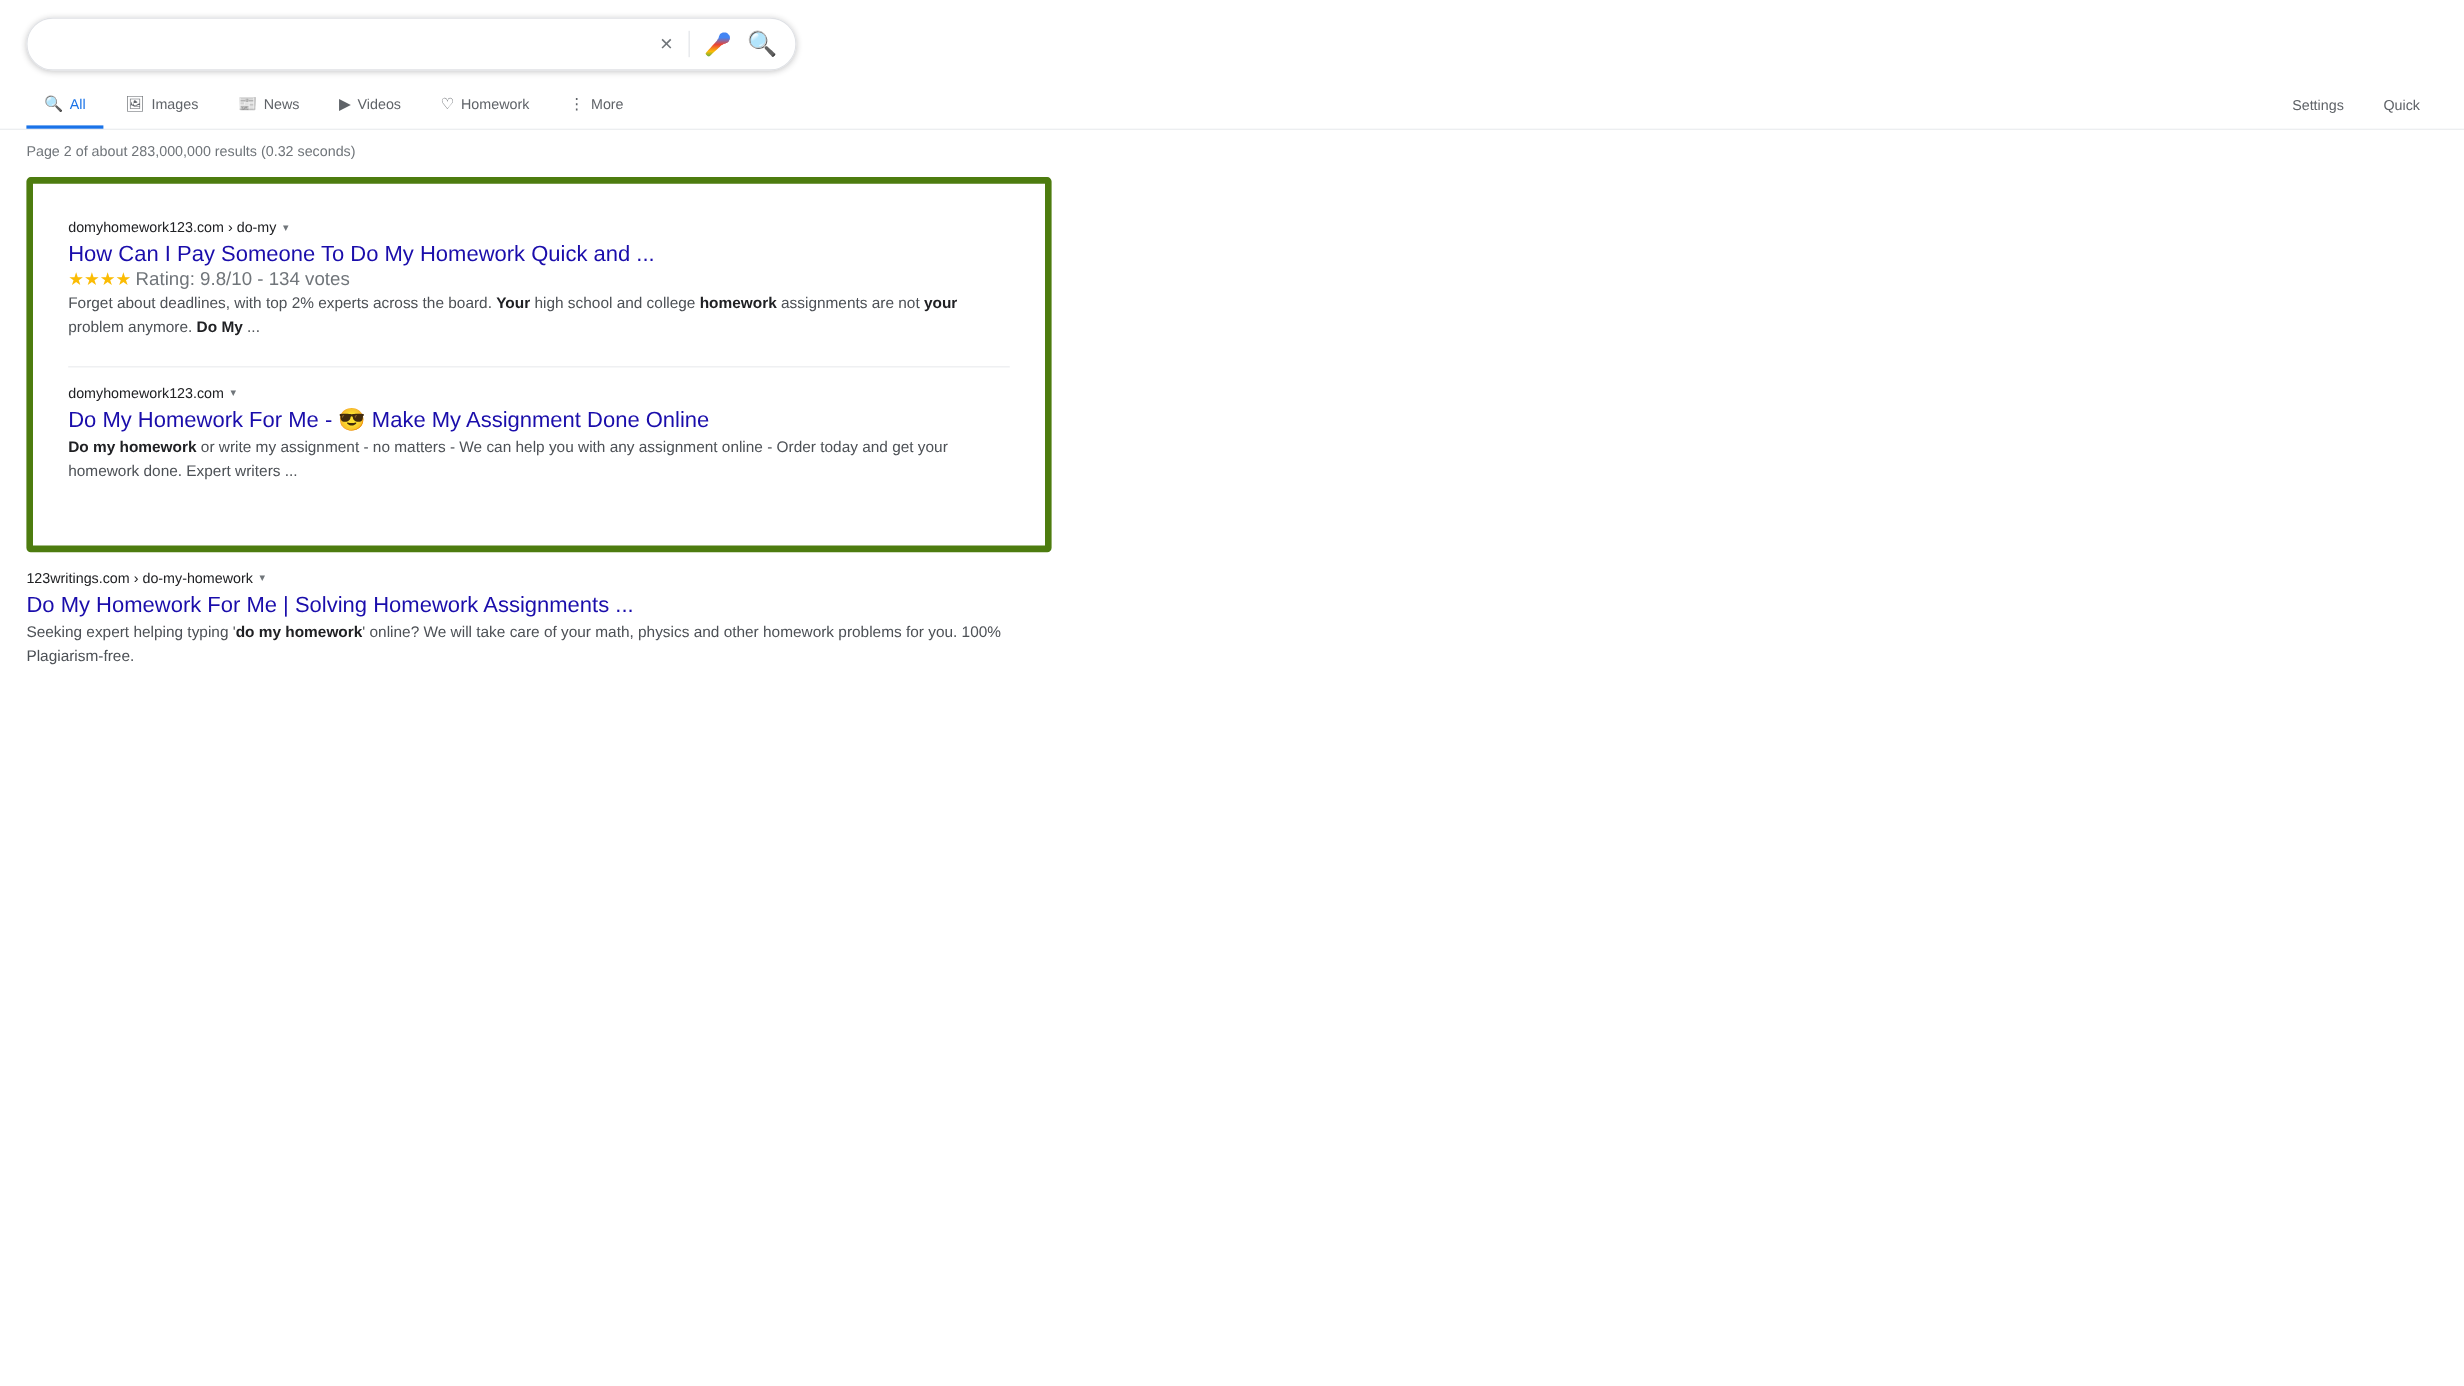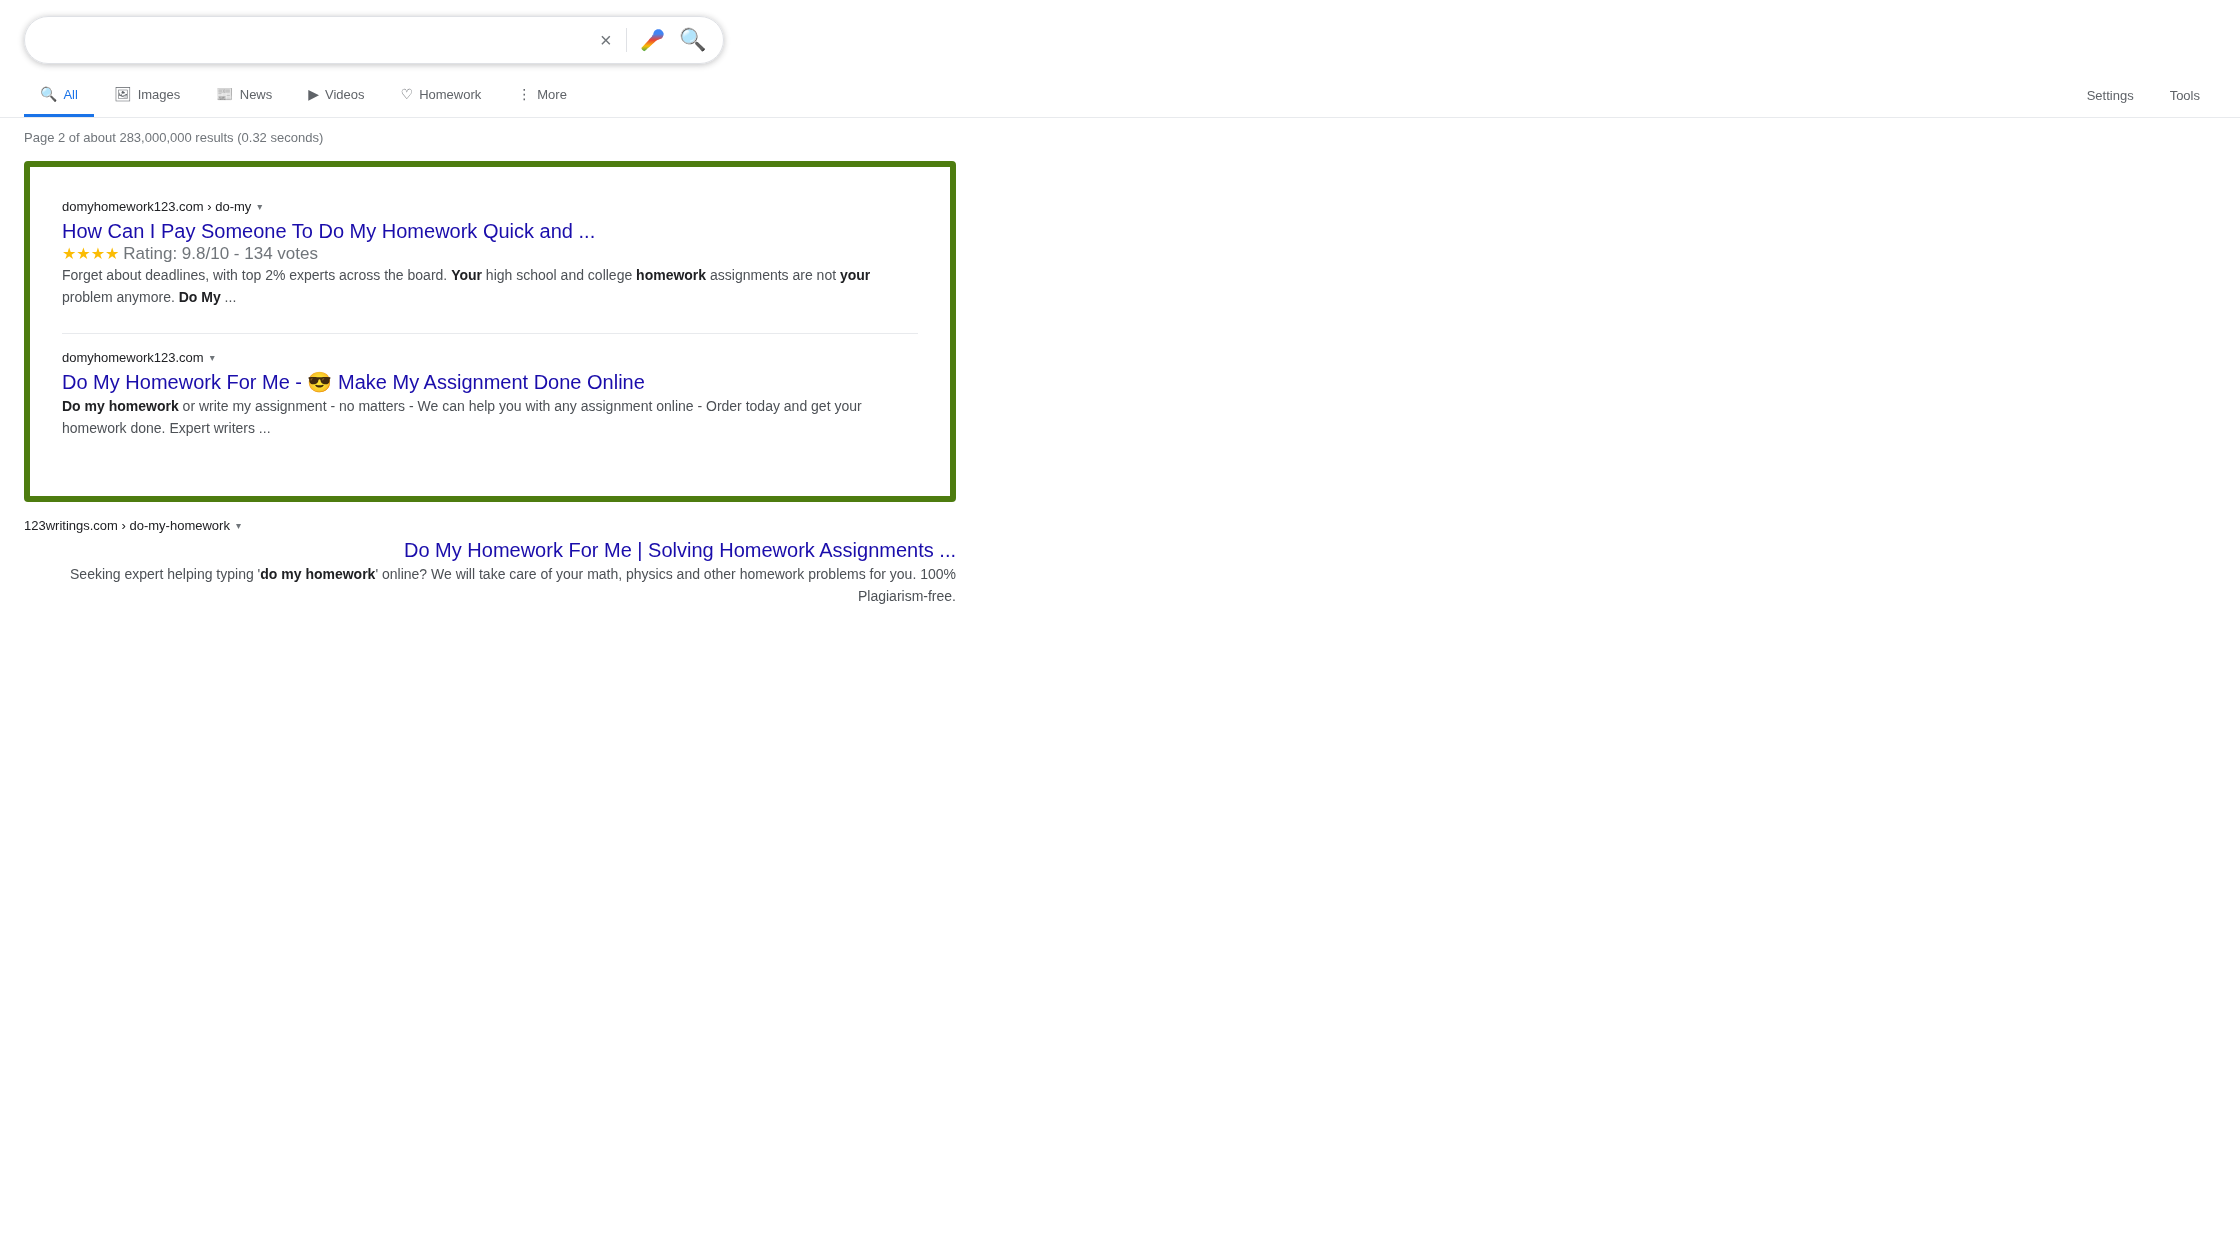--- a/index.html
+++ b/index.html
@@ -167,21 +167,20 @@
       line-height: 1.6;
     }
     .result-snippet b {
       color: #202124;
       font-weight: 700;
     }
 
     
     .third-result {
       margin-bottom: 24px;
-      text-align: right;
     }
 
     
     .mic-google {
       background: linear-gradient(to bottom, #4285f4 25%, #ea4335 50%, #fbbc05 75%, #34a853 100%);
       -webkit-background-clip: text;
       -webkit-text-fill-color: transparent;
       background-clip: text;
     }
   </style>
@@ -220,21 +219,21 @@
   <a class="nav-tab">
     <span class="tab-icon">♡</span>
     <span>Homework</span>
   </a>
   <a class="nav-tab">
     <span class="tab-icon">⋮</span>
     <span>More</span>
   </a>
   <div class="nav-right">
     <span class="nav-settings">Settings</span>
-    <span class="nav-tools">Tools</span>
+    <span class="nav-tools">Quick</span>
   </div>
 </nav>
 
 <div class="results-container">
   <div class="results-info">Page 2 of about 283,000,000 results (0.32 seconds)</div>
 
   <div class="highlighted-box">
 
     <div class="search-result">
       <div class="result-url-row">

